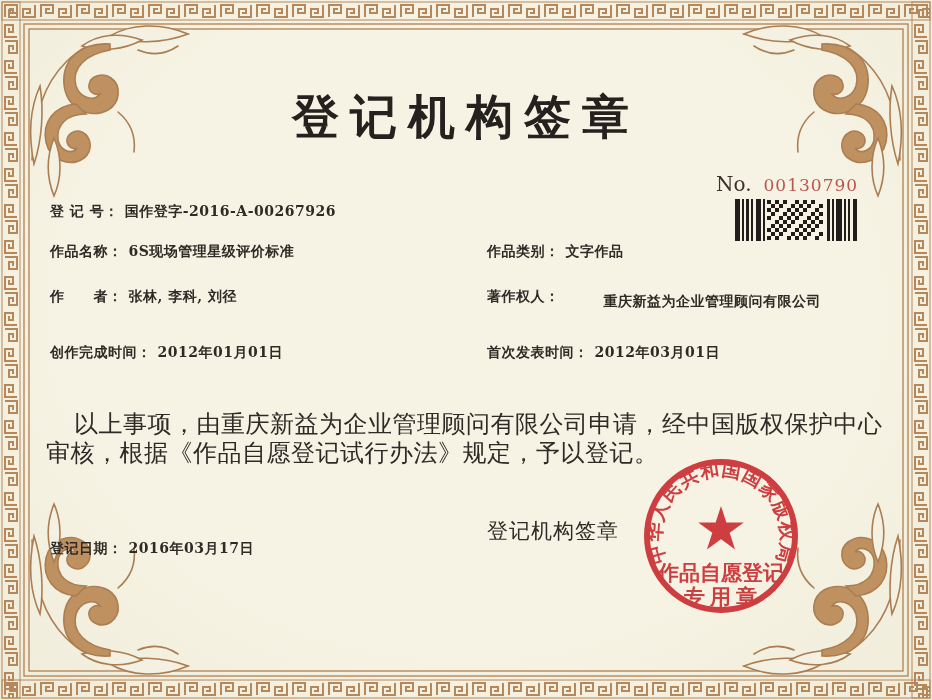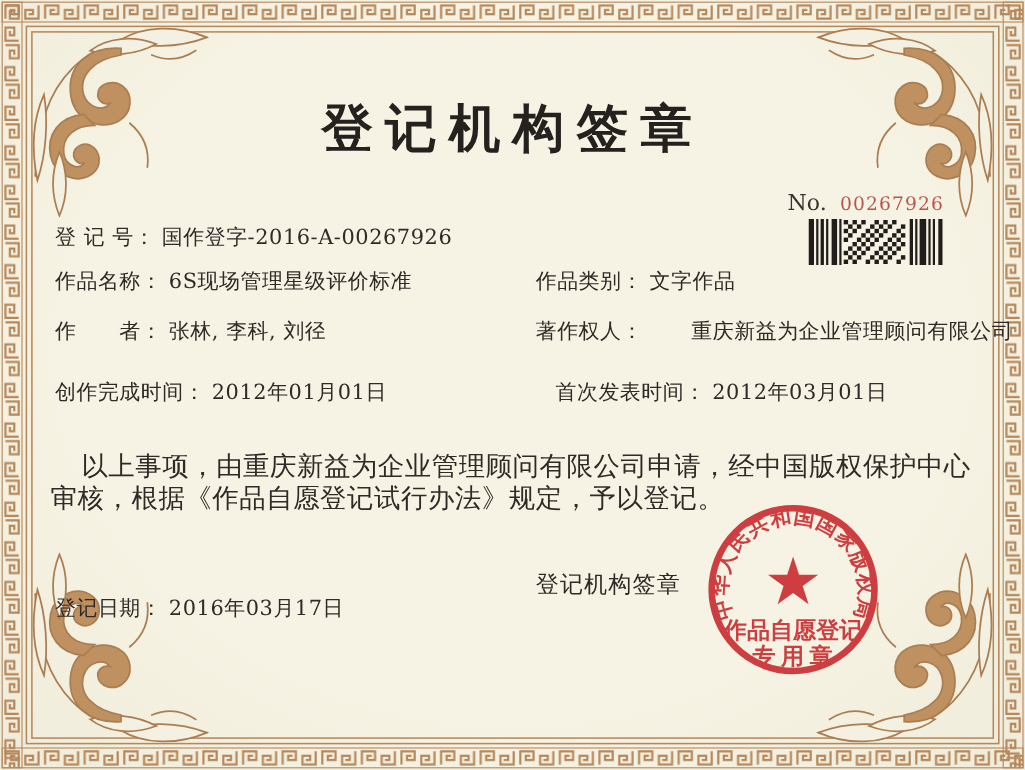--- a/index.html
+++ b/index.html
@@ -11,21 +11,21 @@
   }
   .border-svg{position:absolute;left:0;top:0;width:932px;height:700px;}
   .title{
     position:absolute;left:0;top:86px;width:100%;margin:0;text-align:center;
     font-size:47px;font-weight:bold;letter-spacing:11px;color:#24211e;
     font-family:"DejaVu Serif","Liberation Serif",serif;
   }
   .serial{position:absolute;left:716px;top:172px;font-size:20px;color:#3a332c;white-space:nowrap;}
   .serial .num{font-size:17px;color:#bb544c;margin-left:12px;letter-spacing:1px;}
   .barcode{position:absolute;left:735px;top:199px;width:122px;height:42px;}
-  .row{position:absolute;font-size:19px;color:#2e2a26;white-space:nowrap;}
+  .row{position:absolute;font-size:14px;color:#2e2a26;white-space:nowrap;font-weight:bold;}
   .row .lbl{letter-spacing:0.5px;}
   .row .val{margin-left:6px;letter-spacing:0.5px;}
   .owner-row .lbl{display:inline-block;vertical-align:top;text-align:right;}
   .owner-row .val{display:inline-block;vertical-align:top;white-space:normal;width:316px;line-height:27px;margin-left:44px;}
   .statement{
     position:absolute;left:46px;top:410px;width:850px;margin:0;
     font-size:24px;line-height:28.5px;letter-spacing:0.5px;color:#2e2a26;text-indent:28px;
   }
   .sig{position:absolute;left:487px;top:517px;font-size:21px;color:#2e2a26;letter-spacing:1px;}
   .seal{position:absolute;left:637px;top:452px;width:168px;height:168px;opacity:0.95;mix-blend-mode:multiply;}
@@ -88,21 +88,21 @@
 
     <use href="#cornerOrn" transform="translate(18,16)"></use>
     <use href="#cornerOrn" transform="translate(914,16) scale(-1,1)"></use>
     <use href="#cornerOrn" transform="translate(18,684) scale(1,-1)"></use>
     <use href="#cornerOrn" transform="translate(914,684) scale(-1,-1)"></use>
   </svg>
 
   <h1 class="title">登记机构签章</h1>
 
   <div class="serial">
-    <span>No.</span><span class="num">00267926</span>
+    <span>No.</span><span class="num">00130790</span>
   </div>
 
   <svg class="barcode" id="barcode" viewBox="0 0 122 42" aria-hidden="true">
       <rect x="0" y="0" width="5" height="42" fill="#211d1a"></rect>
       <rect x="7" y="0" width="2" height="42" fill="#211d1a"></rect>
       <rect x="11" y="0" width="3" height="42" fill="#211d1a"></rect>
       <rect x="16" y="0" width="2" height="42" fill="#211d1a"></rect>
       <rect x="21" y="0" width="5" height="42" fill="#211d1a"></rect>
       <rect x="28" y="0" width="2" height="42" fill="#211d1a"></rect>
       <rect x="92" y="0" width="3" height="42" fill="#211d1a"></rect>
@@ -190,21 +190,21 @@
   </div>
 
   <div class="row owner-row" style="left:487px;top:288px">
     <span class="lbl">著作权人：</span><span class="val">重庆新益为企业管理顾问有限公司</span>
   </div>
 
   <div class="row" style="left:50px;top:344px">
     <span class="lbl">创作完成时间：</span><span class="val">2012年01月01日</span>
   </div>
 
-  <div class="row" style="left:505px;top:344px">
+  <div class="row" style="left:487px;top:344px">
     <span class="lbl">首次发表时间：</span><span class="val">2012年03月01日</span>
   </div>
 
   <p class="statement">以上事项，由重庆新益为企业管理顾问有限公司申请，经中国版权保护中心审核，根据《作品自愿登记试行办法》规定，予以登记。</p>
 
   <div class="row" style="left:50px;top:540px">
     <span class="lbl">登记日期：</span><span class="val">2016年03月17日</span>
   </div>
 
   <div class="sig">登记机构签章</div>

